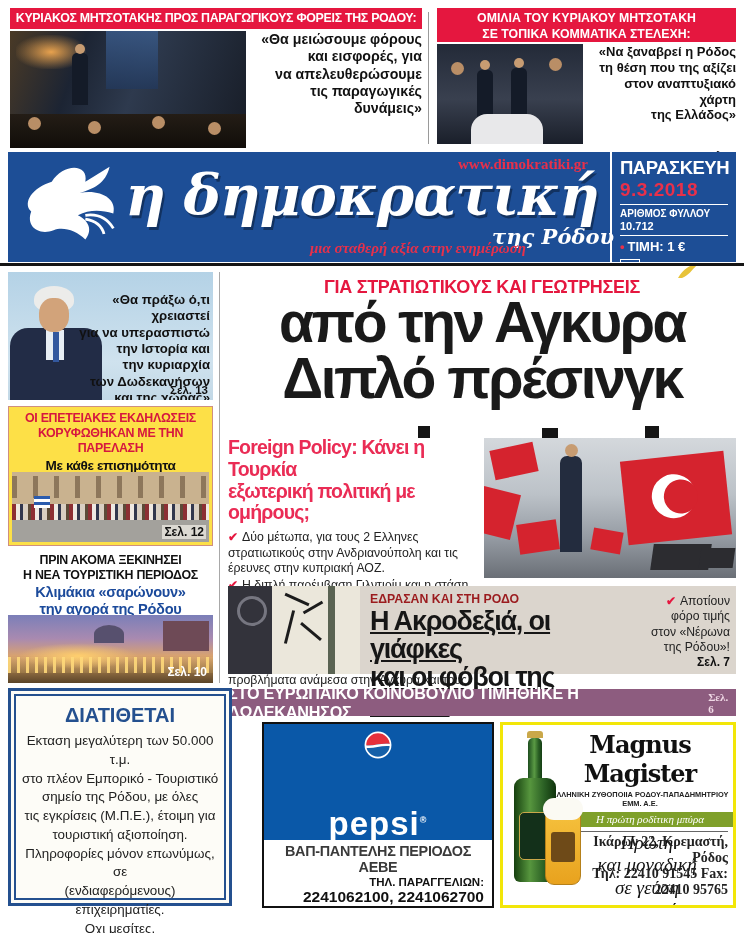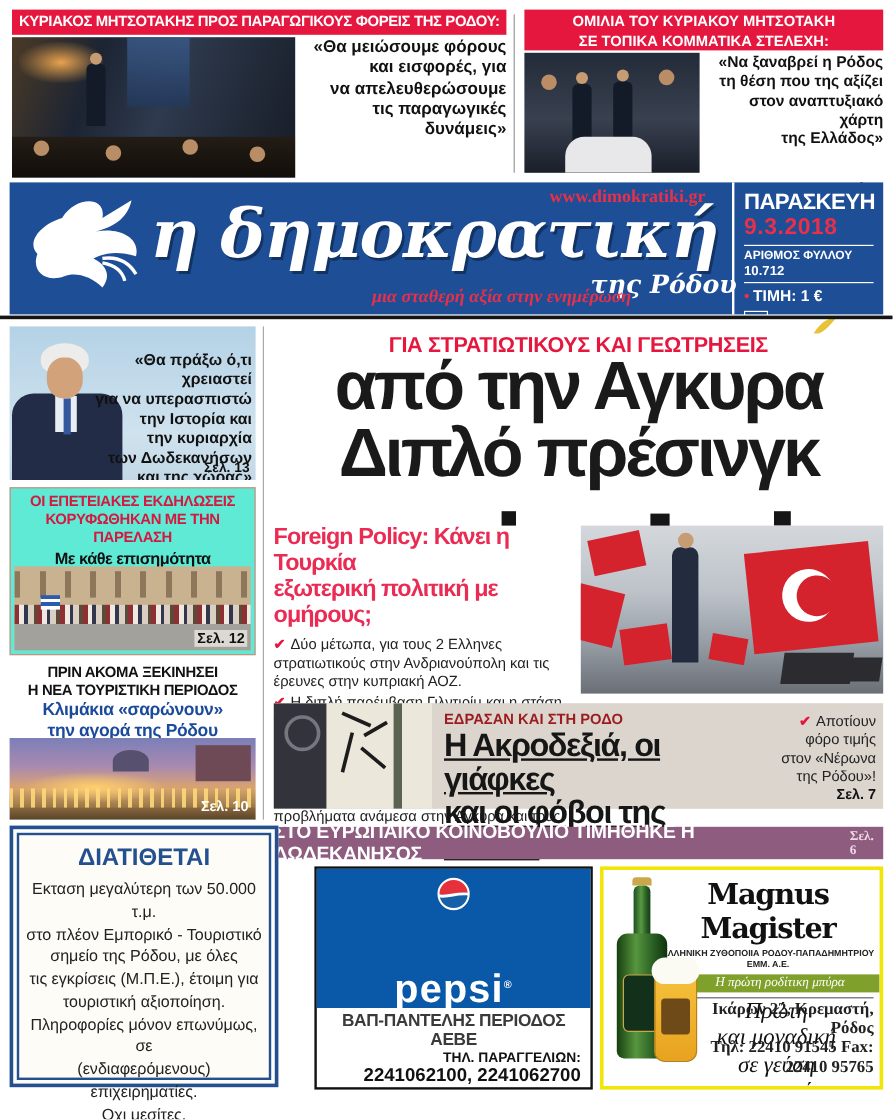--- a/index.html
+++ b/index.html
@@ -60,21 +60,21 @@
   .pav-hair { position:absolute; left:26px; top:14px; width:40px; height:26px; border-radius:50% 50% 40% 40%; background:#ececea; }
   .pav-face { position:absolute; left:31px; top:26px; width:30px; height:34px; border-radius:45%; background:#d2a37a; }
   .pav-suit { position:absolute; left:2px; top:56px; width:92px; height:72px; border-radius:18px 18px 0 0; background:#222c46; }
   .pav-shirt { position:absolute; left:38px; top:58px; width:18px; height:30px; background:#e8eef4; }
   .pav-tie { position:absolute; left:45px; top:60px; width:6px; height:30px; background:#33589e; }
   .pav-kicker { position:absolute; left:2px; right:3px; top:3px; font-size:11.8px; font-weight:bold; text-align:right; letter-spacing:-0.3px; }
   .pav-quote { position:absolute; right:3px; top:20px; width:152px; font-size:13.2px; font-weight:bold;
                text-align:right; line-height:1.24; white-space:pre-line; }
   .pav-page { position:absolute; right:5px; bottom:4px; font-size:11.5px; font-weight:bold; }
 
-  .story-parade { position:absolute; left:8px; top:406px; width:205px; height:140px; background:#5eead4;
+  .story-parade { position:absolute; left:8px; top:406px; width:205px; height:140px; background:#fde047;
                   border:1px solid #cf8f7f; box-sizing:border-box; }
   .parade-kicker { color:#d6173f; font-weight:bold; font-size:12.4px; text-align:center; line-height:1.2; margin-top:4px; white-space:pre-line; letter-spacing:-0.3px; }
   .parade-sub { color:#111; font-weight:bold; font-size:13.6px; text-align:center; line-height:1.12; margin-top:2px; white-space:pre-line; letter-spacing:-0.4px; }
   .photo-parade { position:absolute; left:3px; right:3px; bottom:3px; height:70px; background:#c9b28f; }
   .pp-windows { position:absolute; left:0; right:0; top:4px; height:22px;
                 background:repeating-linear-gradient(90deg, rgba(92,70,48,0.55) 0 5px, transparent 5px 21px); }
   .pp-street { position:absolute; left:0; right:0; bottom:0; height:30px; background:#a3a19c; }
   .pp-crowd { position:absolute; left:0; right:0; bottom:22px; height:16px;
               background:repeating-linear-gradient(90deg,#8d2f33 0 4px,#efe9e2 4px 8px,#32374d 8px 11px,#d9cfc2 11px 16px,#5c4b38 16px 19px); }
   .pp-flag { position:absolute; left:22px; bottom:34px; width:16px; height:12px;

